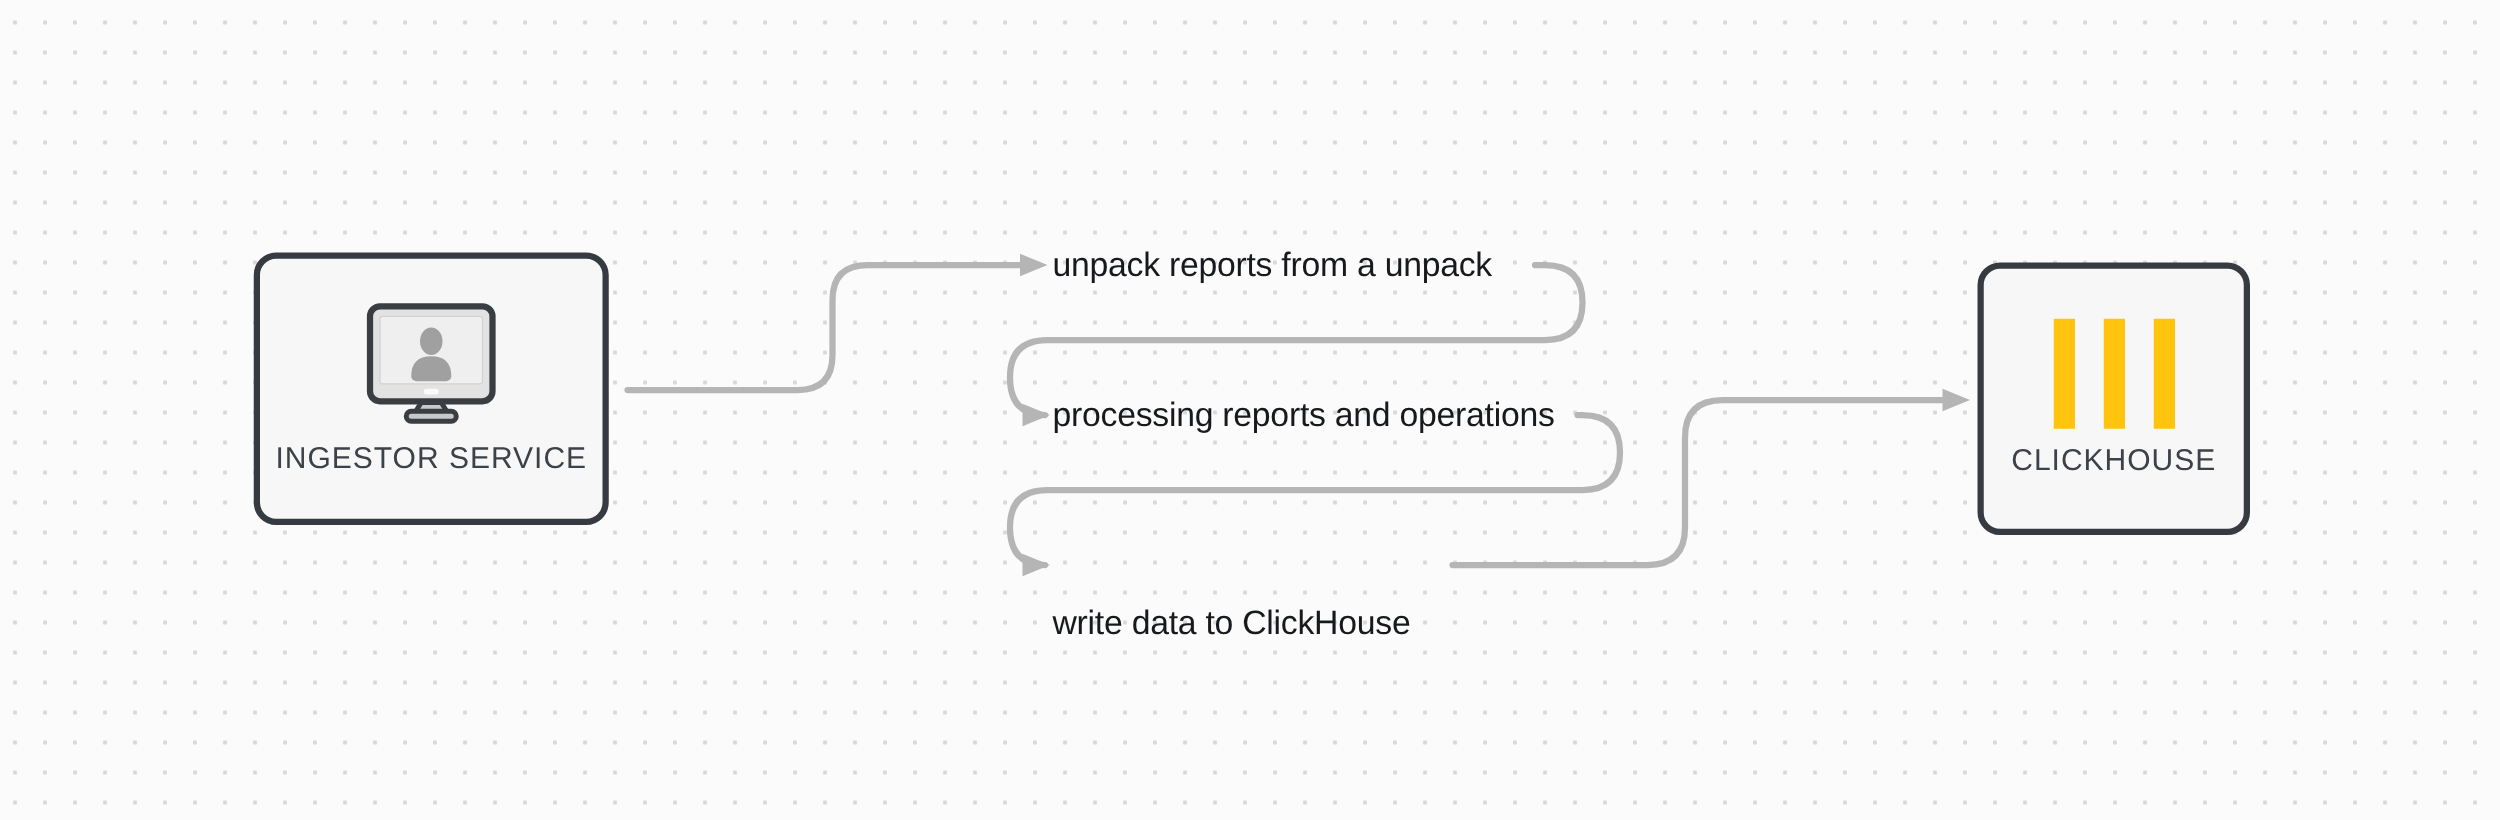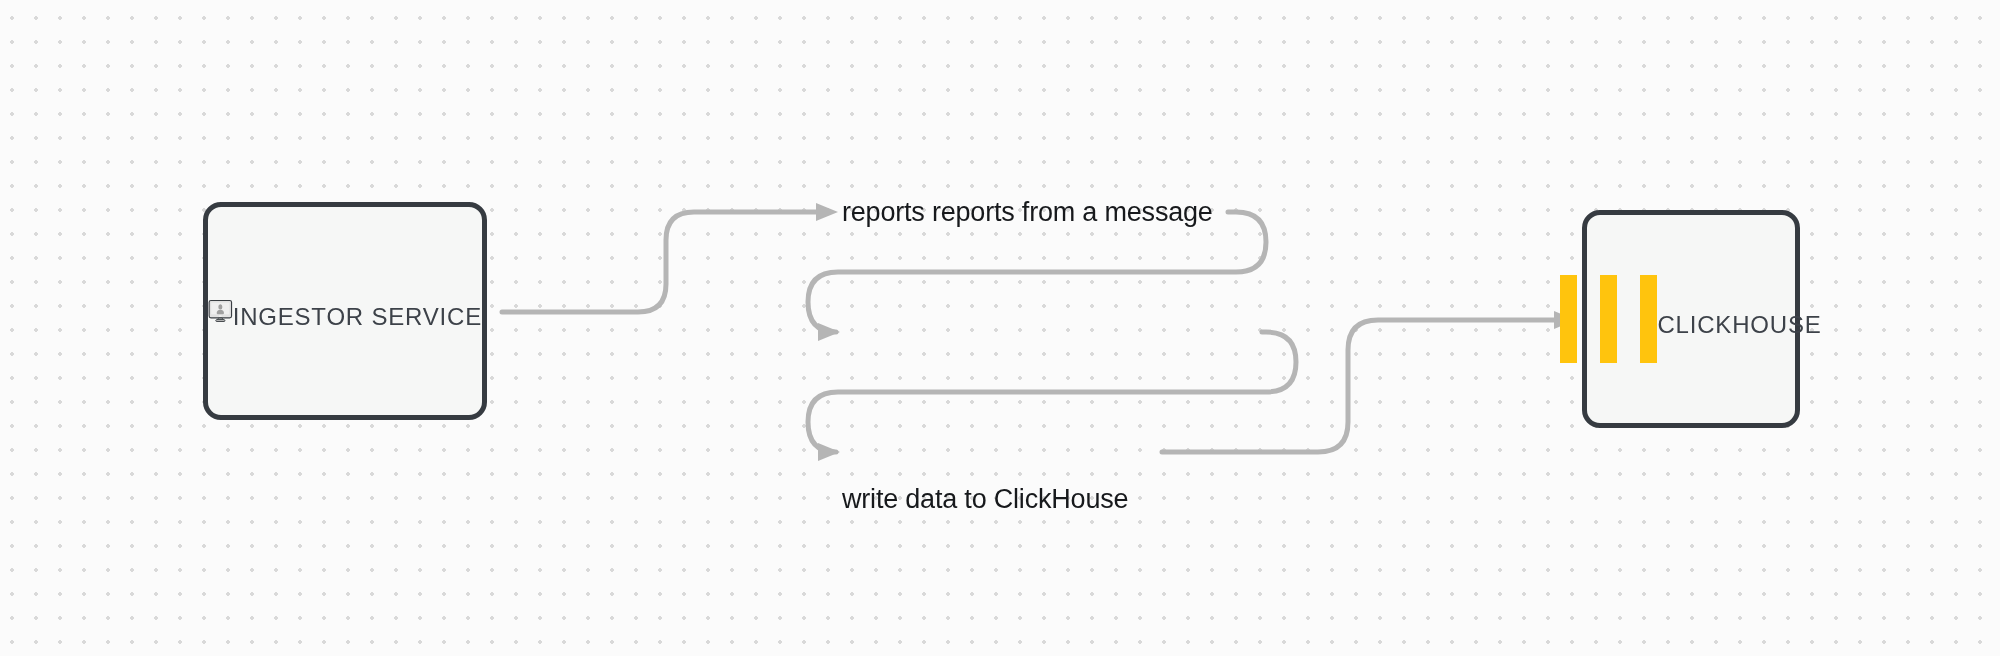--- a/index.html
+++ b/index.html
@@ -43,21 +43,21 @@
   .connector-layer polygon.head {
     fill: var(--connector_gray);
   }
 
   .node {
     position: absolute;
     background: var(--node_fill);
     border: 5px solid var(--node_border);
     border-radius: 18px;
     display: flex;
-    flex-direction: row;
+    flex-direction: column;
     align-items: center;
     justify-content: center;
   }
   .node-ingestor {
     left: 203px; top: 202px;
     width: 284px; height: 218px;
   }
   .node-clickhouse {
     left: 1582px; top: 210px;
     width: 218px; height: 218px;
@@ -128,21 +128,22 @@
 
       <rect x="48" y="70" width="12" height="4.5" rx="2.2" fill="#fafafa"></rect>
 
       <path d="M 46 81 H 62 L 67 89 H 41 Z" fill="#c9c9c9" stroke="#3a3e43" stroke-width="4" stroke-linejoin="round"></path>
 
       <rect x="34" y="88" width="40" height="8" rx="4" fill="#c9c9c9" stroke="#3a3e43" stroke-width="4"></rect>
     </svg>
     <div class="node-label">INGESTOR SERVICE</div>
   </div>
 
-  <div class="step-label step-1">reports reports from a message</div>
+  <div class="step-label step-1">unpack reports from a unpack</div>
+  <div class="step-label step-2">processing reports and operations</div>
   <div class="step-label step-3">write data to ClickHouse</div>
 
   <div class="node node-clickhouse">
     <div class="ch-logo">
       <div class="ch-bar"></div>
       <div class="ch-bar"></div>
       <div class="ch-bar"></div>
     </div>
     <div class="node-label">CLICKHOUSE</div>
   </div>

